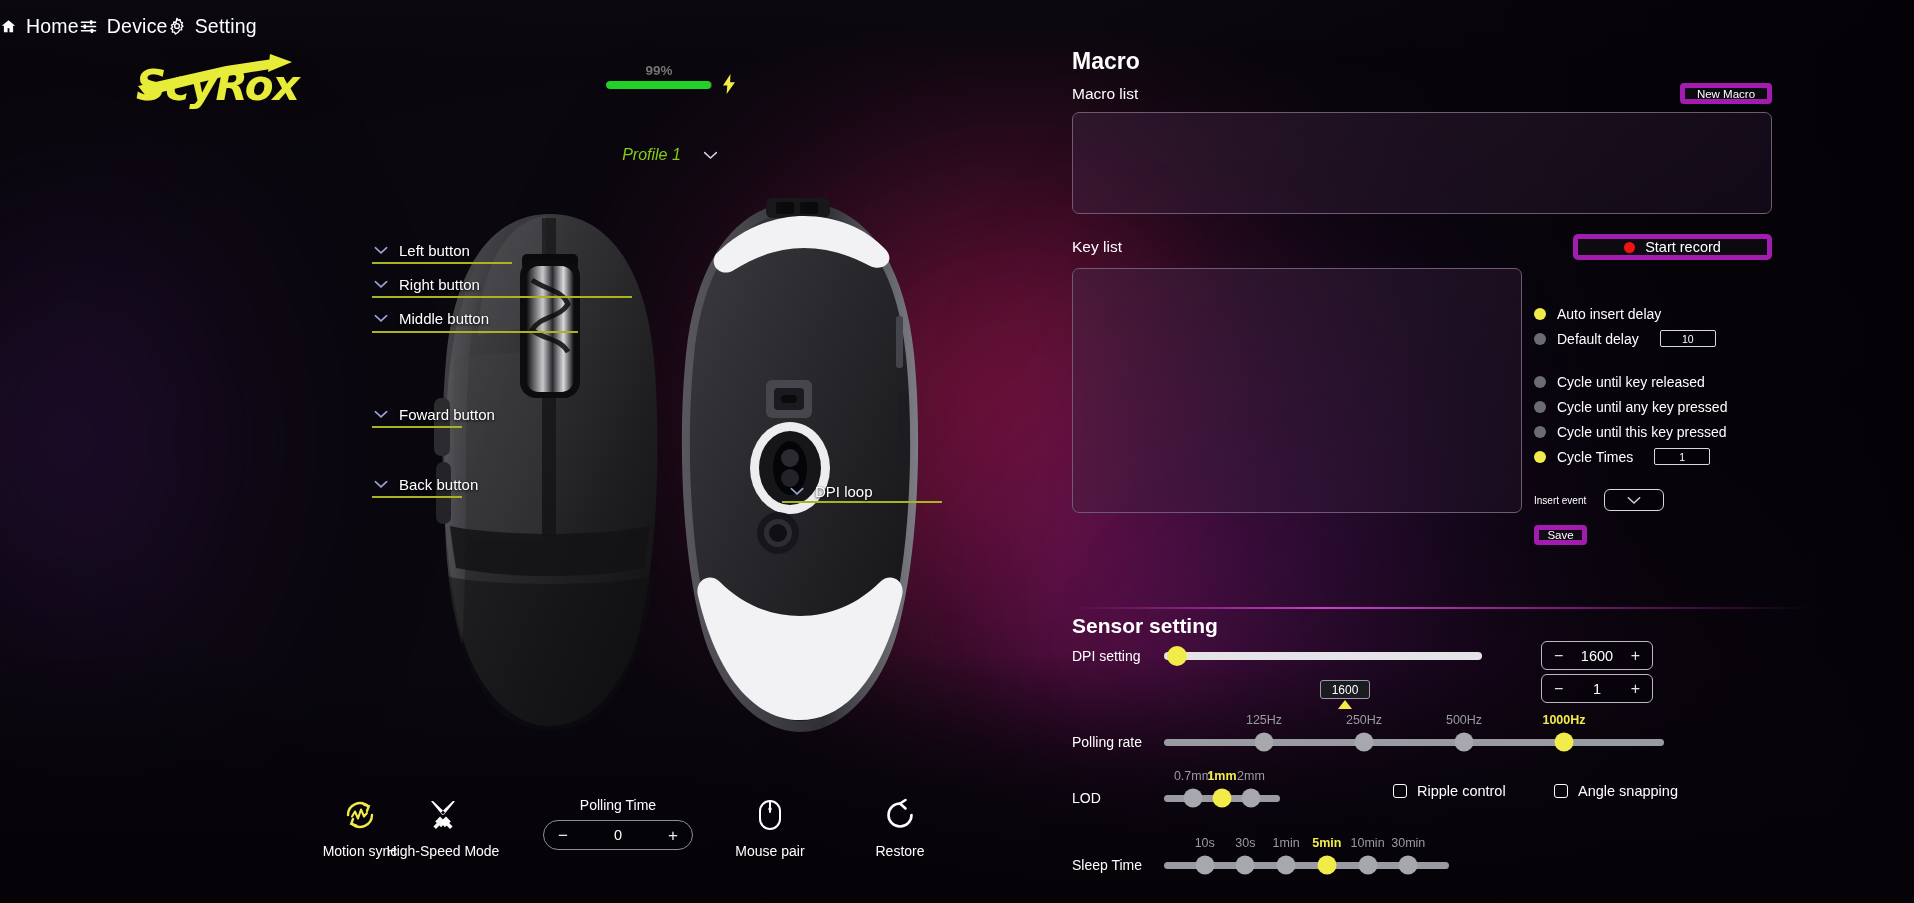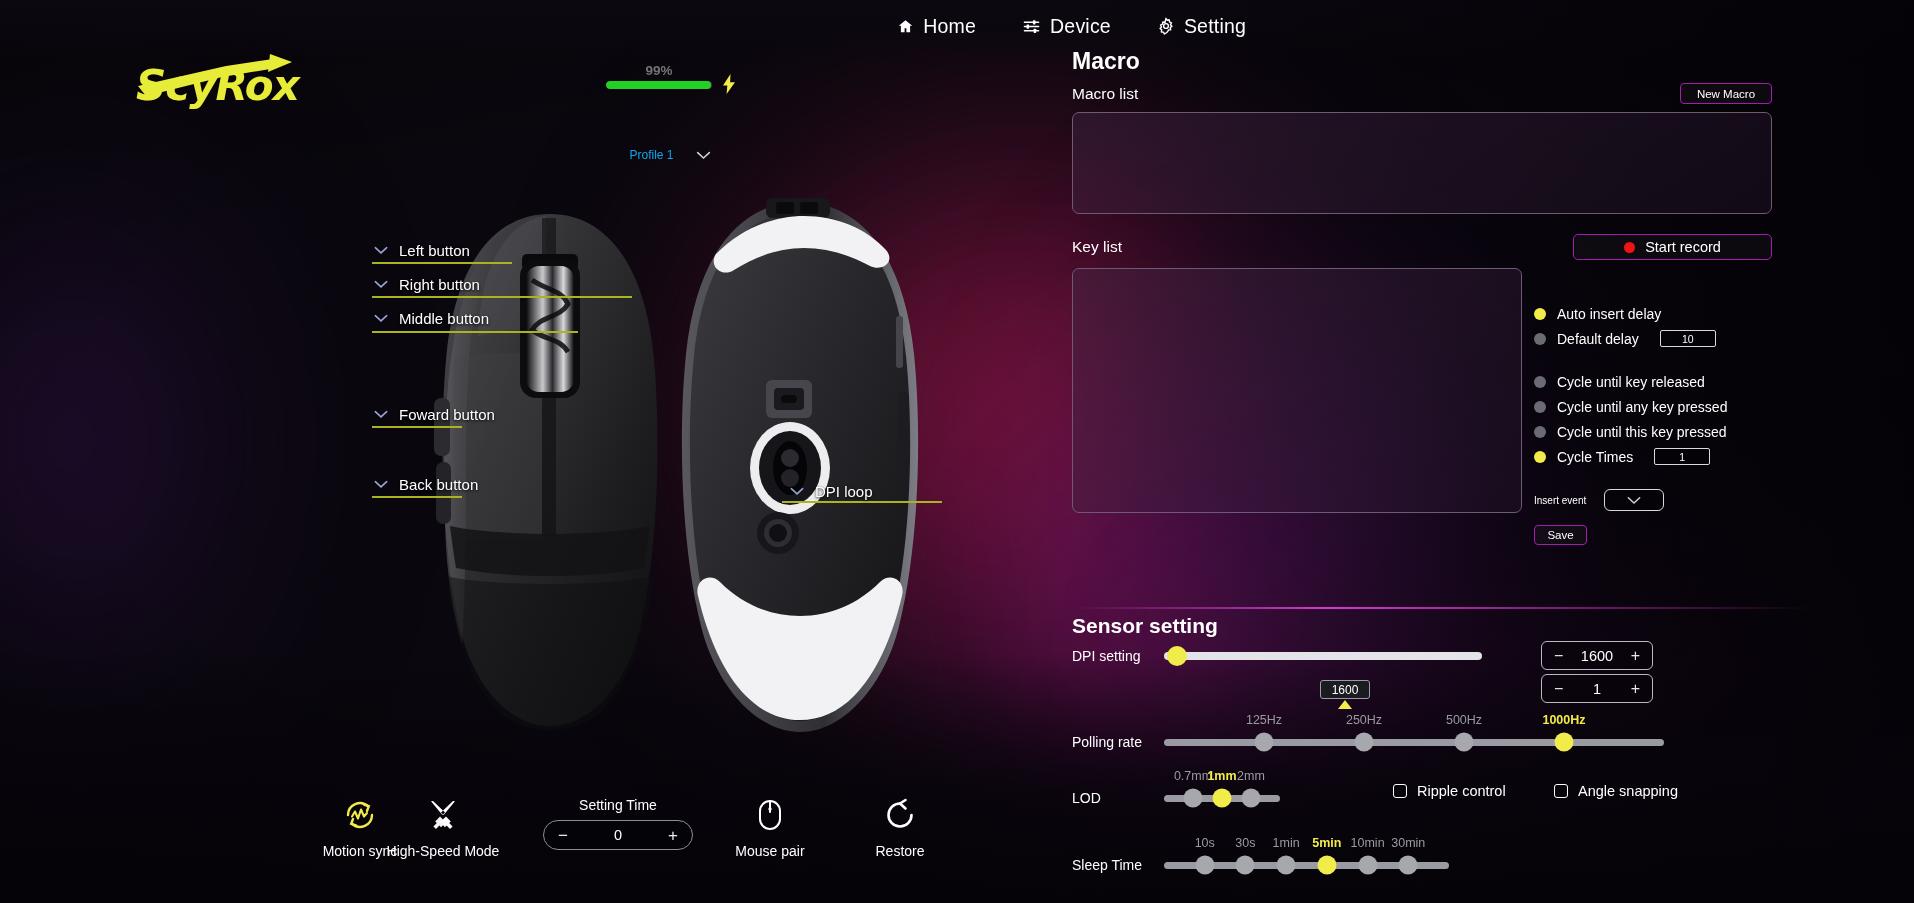--- a/index.html
+++ b/index.html
@@ -30,21 +30,21 @@
              background:linear-gradient(#0b0810 0%, rgba(11,8,16,.55) 60%, rgba(11,8,16,0) 100%); }
   .rightdark { position:absolute; left:1060px; top:0; right:0; bottom:0;
                background:linear-gradient(90deg, rgba(8,5,12,0) 0%, rgba(7,4,10,.35) 22%, rgba(5,3,8,.78) 62%, rgba(4,2,7,.93) 100%); }
   .botdark { position:absolute; left:0; right:0; bottom:0; height:250px;
              background:linear-gradient(rgba(6,4,10,0) 0%, rgba(6,4,10,.80) 55%, rgba(5,3,8,.96) 100%); }
 
   #app { position:relative; z-index:2; width:1914px; height:903px; }
 
   
   #topnav { position:absolute; top:0; left:0; right:0; height:52px;
-            display:flex; align-items:center; justify-content:flex-end; gap:46px; padding-right:668px; }
+            display:flex; align-items:center; justify-content:flex-start; }
   .navitem { display:flex; align-items:center; gap:9px; font-size:19.5px; color:#fff;
              cursor:pointer; letter-spacing:.2px; }
   .navitem svg { display:block; }
 
   
   #logo { position:absolute; left:130px; top:52px; width:180px; height:58px;
           display:flex; align-items:center; }
   #logo svg { overflow:visible; }
   .logo-txt { font-family:"DejaVu Sans", sans-serif; font-weight:bold; font-style:italic;
               font-size:42px; fill:#e7ec38; letter-spacing:-1px; }
@@ -52,21 +52,21 @@
   
   #battery { position:absolute; left:606px; top:64px; width:106px; text-align:center; }
   .bat-pct { font-size:13.5px; font-weight:bold; color:#737373; line-height:13px; margin-bottom:4px; }
   .bat-track { height:8px; border-radius:5px; background:#3a3a42; overflow:hidden; }
   .bat-fill { height:100%; border-radius:5px; background:#22d126; }
   #bolt { position:absolute; left:722px; top:74px; }
 
   
   #profile { position:absolute; left:600px; top:140px; width:140px; height:30px;
              display:flex; align-items:center; justify-content:center; gap:22px; cursor:pointer; }
-  #profile .p-label { font-size:12px; color:#0ea5e9; }
+  #profile .p-label { font-size:16px; color:#84cc16;font-style:italic; }
 
   
   #mouse-stage { position:absolute; left:400px; top:196px; width:620px; height:580px; }
   .m-side, .m-bottom { position:absolute; }
   .m-side  { left:20px;  top:14px; width:260px; height:520px; }
   .m-bottom{ left:250px; top:0px;  width:300px; height:560px; }
 
   
   .callout { position:absolute; display:flex; align-items:center; gap:11px;
              height:20px; cursor:pointer; }
@@ -85,21 +85,21 @@
              display:flex; align-items:center; justify-content:space-between;
              padding:0 14px; font-size:14.5px; color:#fff; background:rgba(0,0,0,.18); }
   .stepper .sv { flex:1; text-align:center; }
   .stepper .sb { cursor:pointer; font-size:17px; line-height:1; opacity:.92; user-select:none; }
 
   
   #right { position:absolute; left:1072px; top:48px; width:700px; }
   .sec-title { font-size:23px; font-weight:bold; color:#fff; }
   .row-head { display:flex; align-items:center; justify-content:space-between; }
   .sub-label { font-size:15.5px; color:#fff; }
-  .btn-outline { border:1px solid #a21caf; border-radius:4px; background:rgba(255,255,255,.03);
+  .btn-outline { border:5px solid #a21caf; border-radius:4px; background:rgba(255,255,255,.03);
                  color:#fff; font-size:11.5px; display:flex; align-items:center;
                  justify-content:center; cursor:pointer; }
   #new-macro { width:92px; height:21px; }
   #start-record { width:199px; height:26px; gap:10px; font-size:14.5px; border-radius:5px; }
   .rec-dot { width:11px; height:11px; border-radius:50%; background:#ef1414; }
   .panel { border:1px solid #6e5a74; border-radius:7px;
            background:linear-gradient(150deg, rgba(70,40,72,.42), rgba(46,26,52,.30)); }
   #macro-panel { height:102px; margin-top:8px; }
   #key-list-row { margin-top:20px; }
   #macro-body { display:flex; gap:12px; margin-top:8px; }
@@ -375,21 +375,21 @@
         <svg width="34" height="34" viewBox="0 0 34 34" fill="#fff">
           <path d="M29 3.2 17.6 17 15 14.4 27 3zM5 3.2 16.4 17 19 14.4 7 3z"></path>
           <path d="M14 18.6 9.2 23.4l1.6 1.6-3.4 3.4 2.6 2.6 3.4-3.4 1.6 1.6 4.8-4.8z" opacity=".95"></path>
           <path d="M20 18.6l4.8 4.8-1.6 1.6 3.4 3.4-2.6 2.6-3.4-3.4-1.6 1.6L14.2 24z"></path>
         </svg>
       </div>
       <div class="t-label">High-Speed Mode</div>
     </div>
 
     <div id="deb-wrap">
-      <div class="d-title">Setting Time</div>
+      <div class="d-title">Polling Time</div>
       <div class="stepper">
         <span class="sb">−</span>
         <span class="sv">0</span>
         <span class="sb">+</span>
       </div>
     </div>
 
     <div class="tool" style="left:410px;">
       <div class="t-ico">
         <svg width="26" height="34" viewBox="0 0 26 34" fill="none" stroke="#fff" stroke-width="2" stroke-linecap="round">

